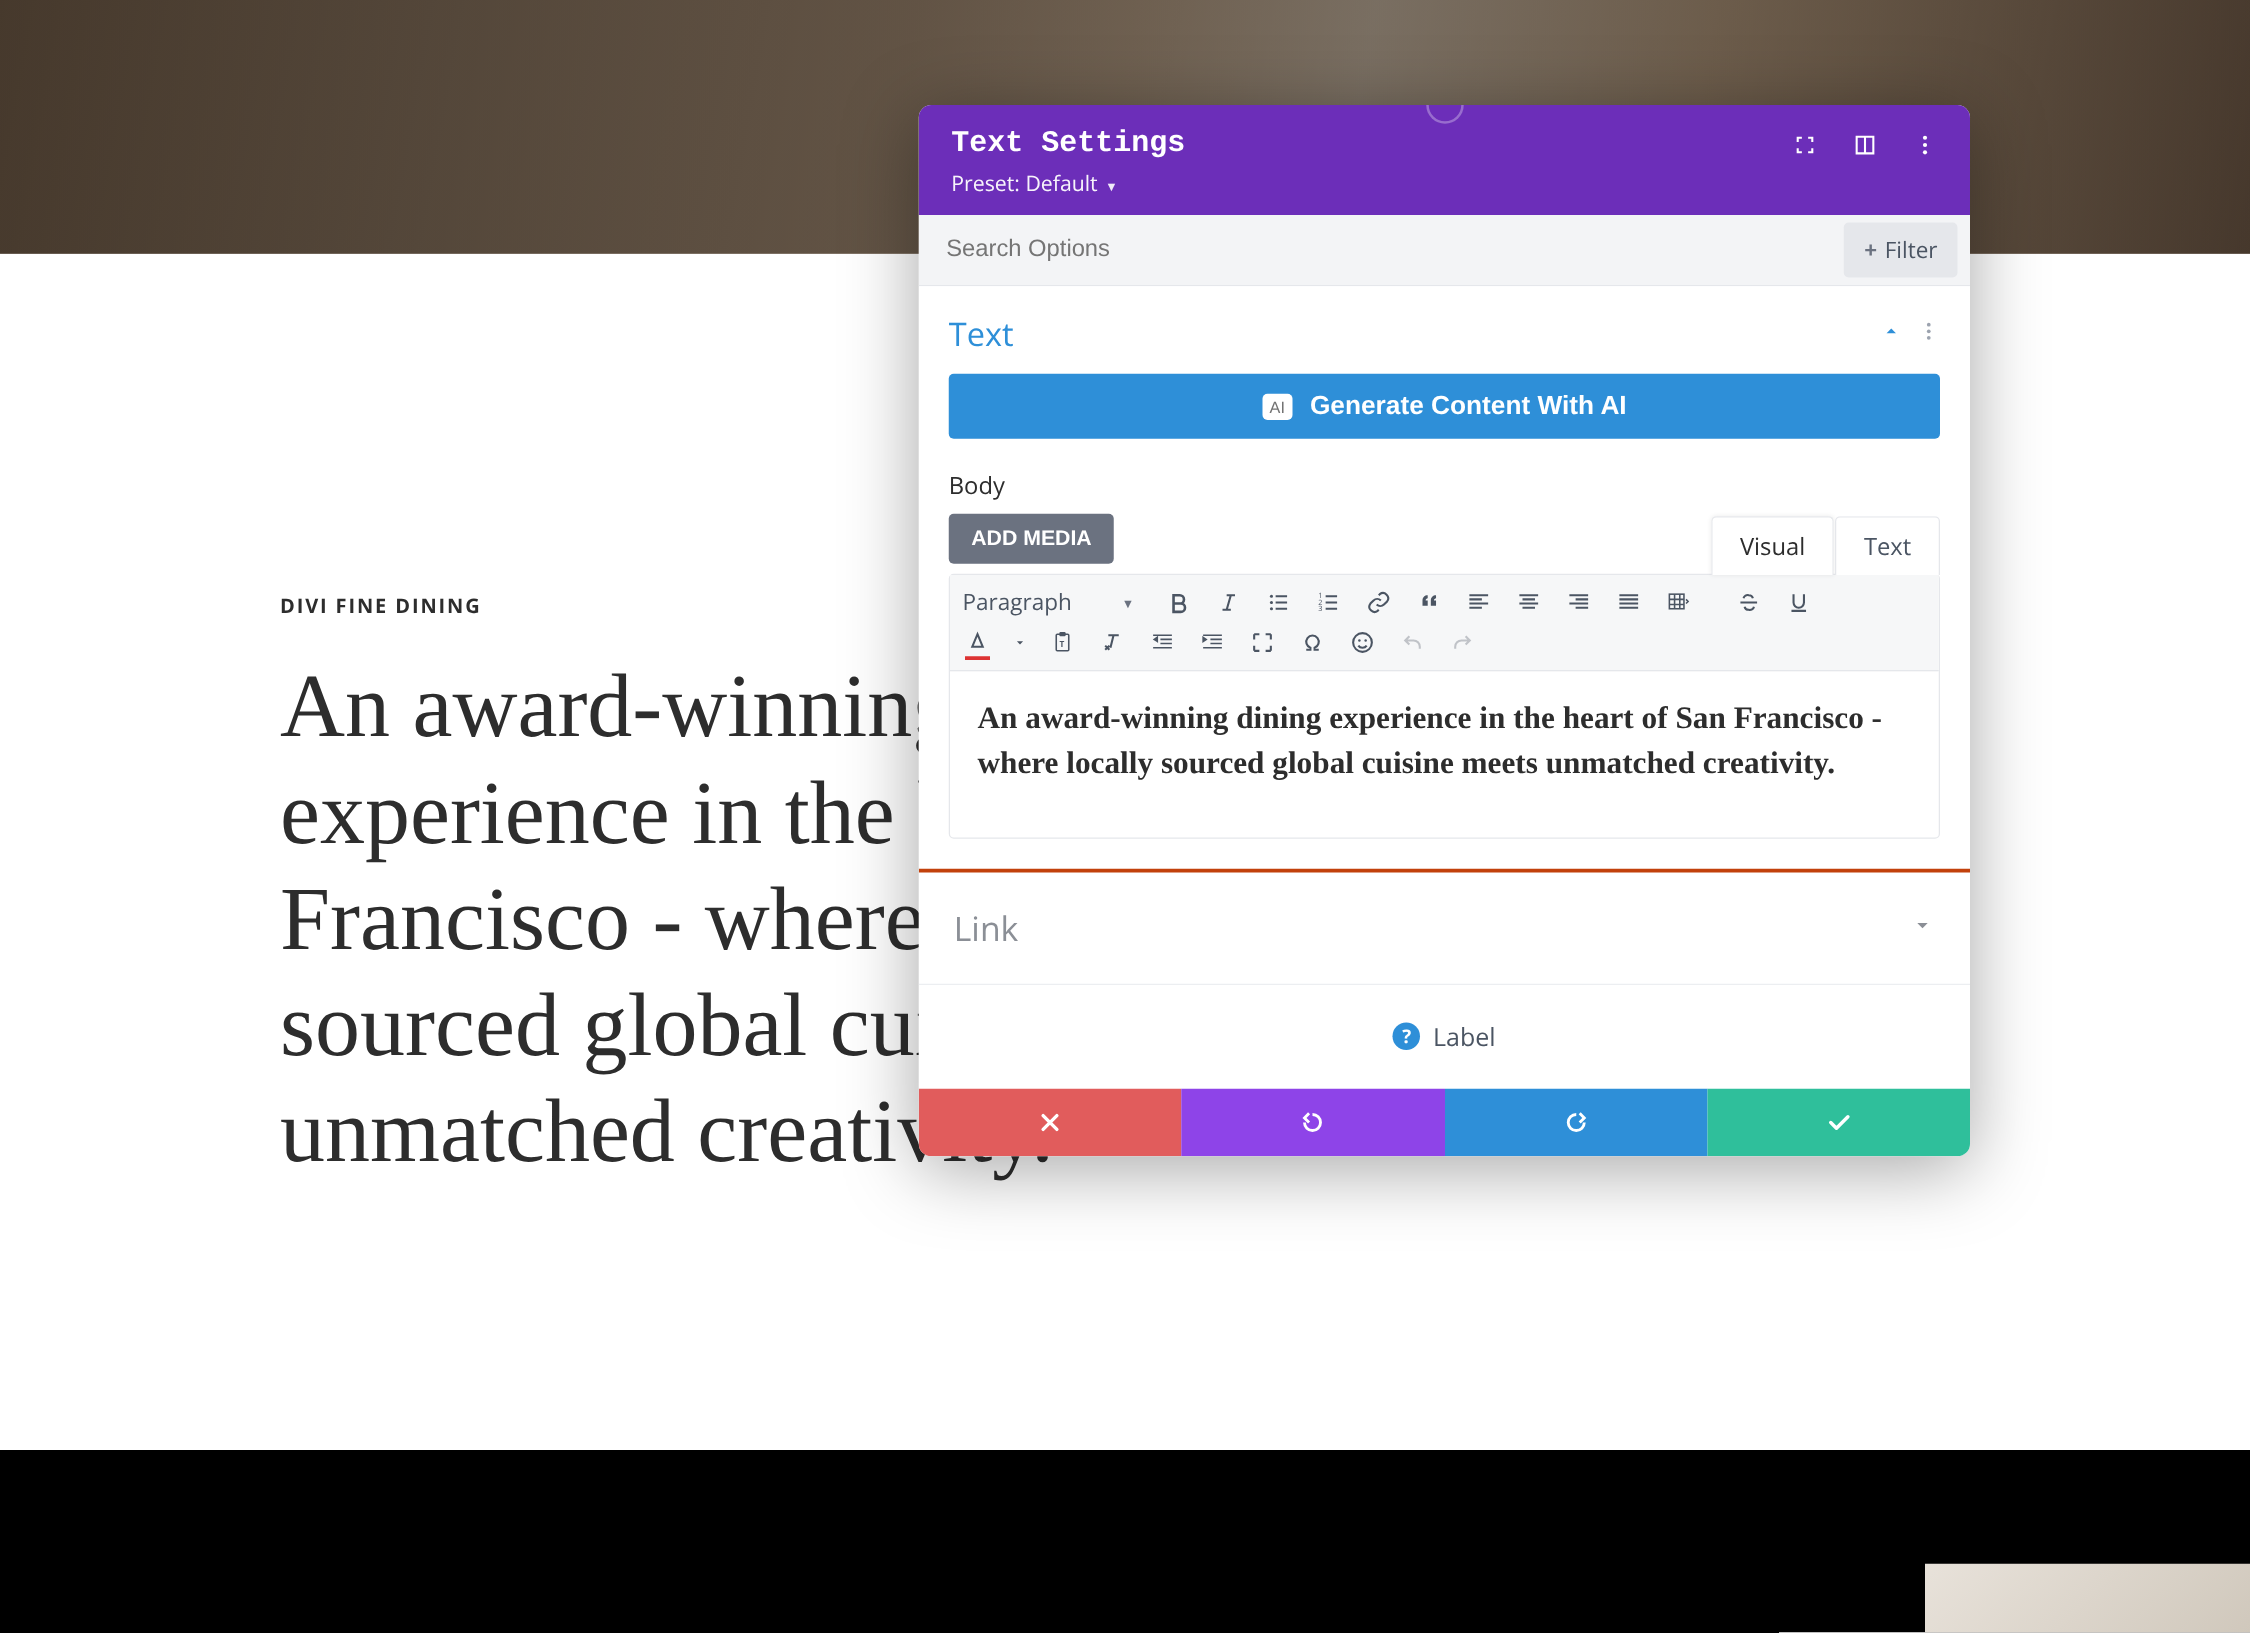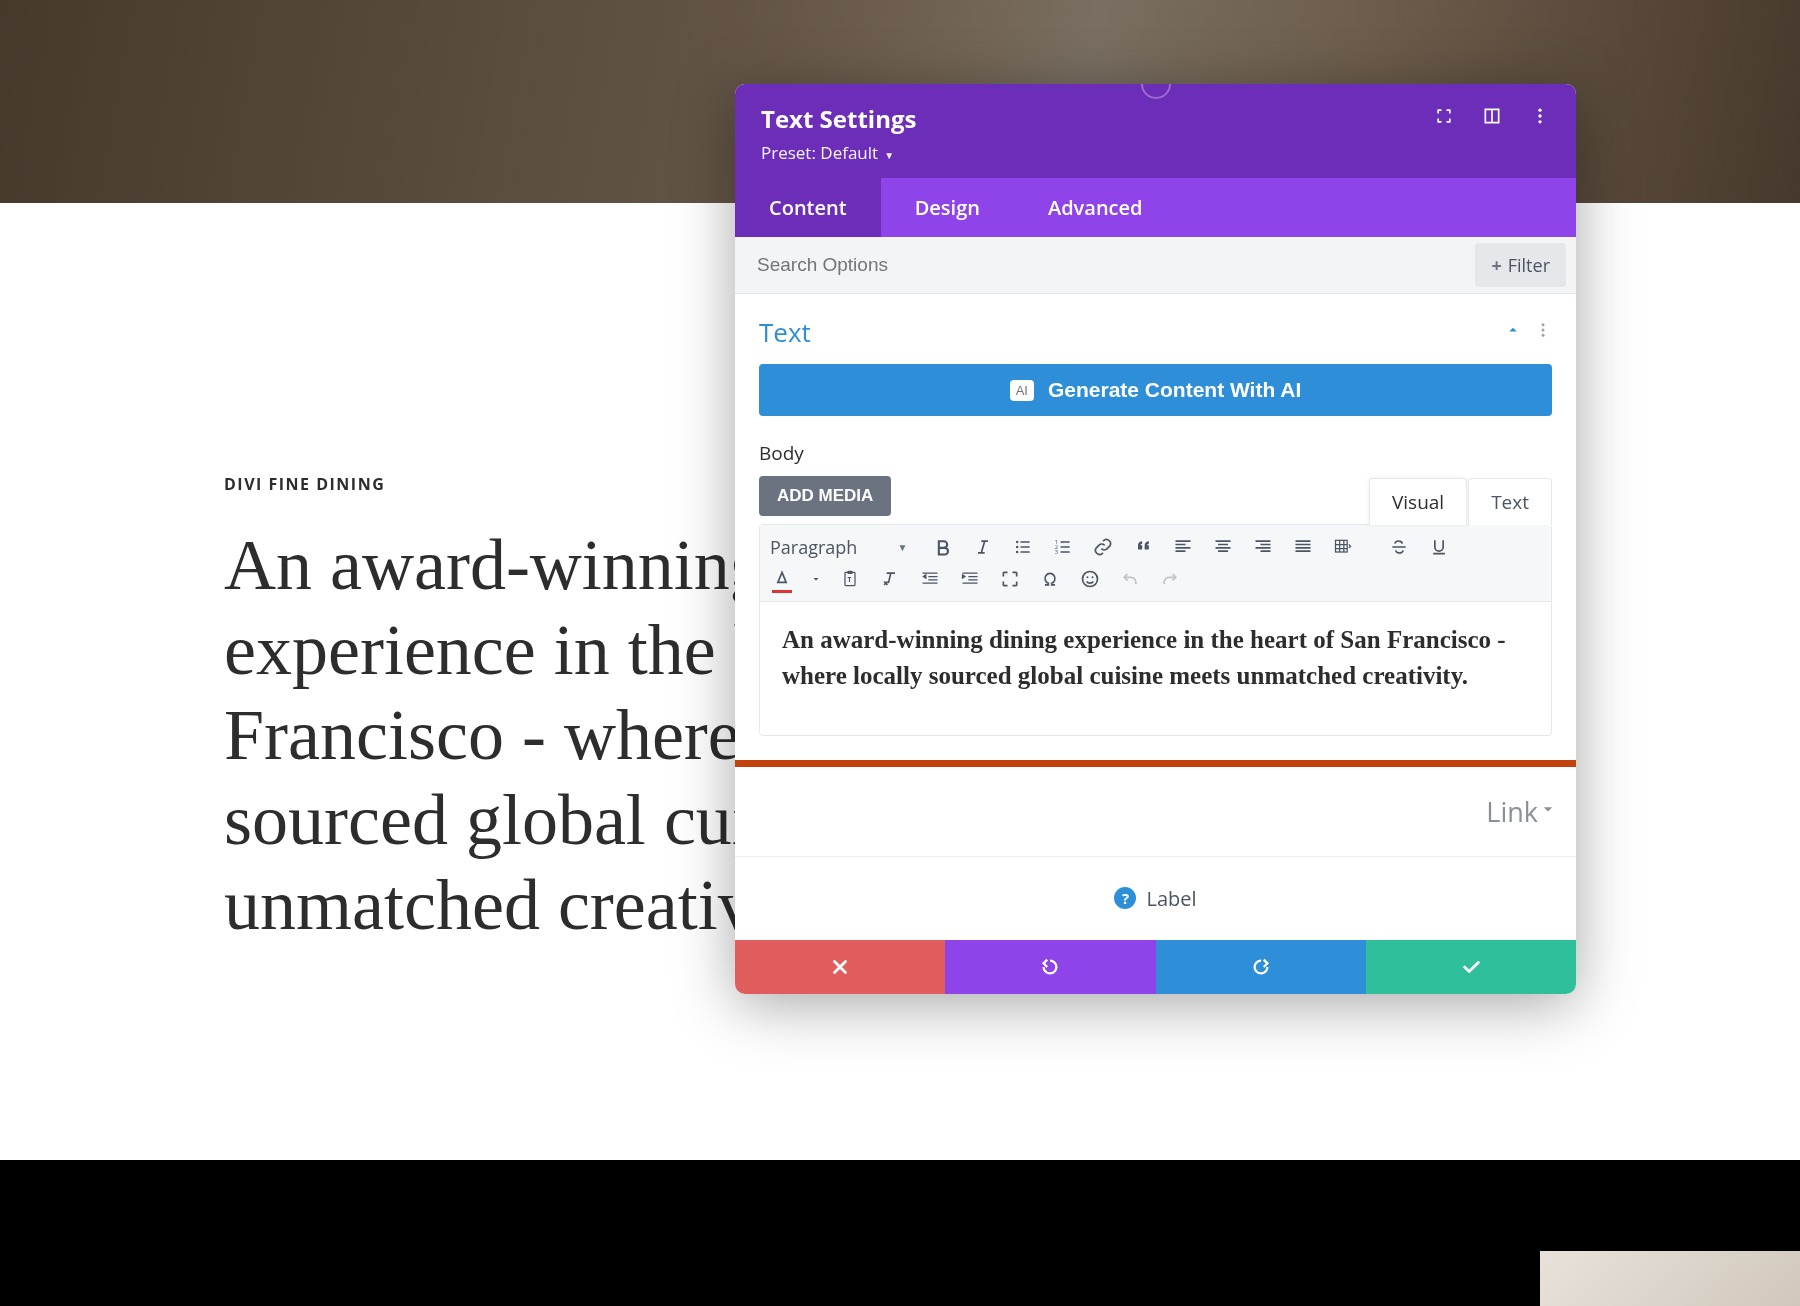--- a/index.html
+++ b/index.html
@@ -14,21 +14,21 @@
 .eyebrow { font-size: 16px; font-weight: 700; letter-spacing: 1.5px; color: #2d2d2d; margin-bottom: 28px; }
 .headline { font-family: Georgia, "Times New Roman", serif; font-size: 72px; line-height: 1.18; color: #2d2d2d; font-weight: 400; }
 
 .corner-img { position: absolute; right: 0; bottom: 0; width: 260px; height: 55px; background: linear-gradient(135deg, #e8e2da, #d0c8bc); }
 
 
 .modal { position: absolute; left: 735px; top: 84px; width: 841px; background: #fff; border-radius: 10px; box-shadow: 0 10px 60px rgba(0,0,0,0.35); overflow: hidden; }
 .modal-handle { position: absolute; left: 50%; top: -15px; transform: translateX(-50%); width: 30px; height: 30px; border-radius: 50%; background: #6c2eb9; border: 2px solid rgba(255,255,255,0.3); }
 
 .modal-header { background: #6c2eb9; color: #fff; padding: 18px 26px 14px; display: flex; justify-content: space-between; align-items: flex-start; }
-.modal-title { font-size: 24px; font-weight: 700; margin-bottom: 6px; }
+.modal-title { font-size: 24px; font-weight: 700; margin-bottom: 6px; font-family: Liberation Mono, monospace; }
 .modal-preset { font-size: 17px; opacity: 0.95; }
 .modal-preset-caret { font-size: 10px; margin-left: 2px; opacity: 0.9; }
 .modal-header-icons { display: flex; gap: 28px; align-items: center; margin-top: 4px; }
 .hicon svg { width: 20px; height: 20px; fill: #fff; }
 
 .tabs { background: #8e44e8; display: flex; }
 .tab { padding: 16px 34px; color: #fff; font-size: 20px; font-weight: 600; cursor: pointer; }
 .tab.active { background: #6c2eb9; }
 
 .search-row { display: flex; align-items: center; background: #f3f4f6; border-bottom: 1px solid #e5e7eb; }
@@ -61,21 +61,21 @@
 .tb-row { display: flex; align-items: center; gap: 16px; padding: 4px 0; flex-wrap: wrap; }
 .tb-select { display: flex; align-items: center; gap: 40px; font-size: 18px; color: #4b5563; margin-right: 8px; cursor: pointer; }
 .tb-select .caret { font-size: 10px; color: #6b7280; }
 .tb-btn { width: 24px; height: 24px; display: flex; align-items: center; justify-content: center; cursor: pointer; color: #4b5563; }
 .tb-btn svg { width: 20px; height: 20px; fill: currentColor; }
 .tb-btn.disabled { color: #c0c3c8; cursor: default; }
 .tb-sep { width: 0; }
 
 .editor-content { padding: 20px 22px 40px; font-family: Georgia, "Times New Roman", serif; font-size: 25px; font-weight: 700; line-height: 1.45; color: #2d2d2d; min-height: 120px; }
 
-.collapsed-section { display: flex; justify-content: flex-end; align-items: center; padding: 26px 18px; border-top: 7px solid #c2410c; cursor: pointer; }
+.collapsed-section { display: flex; justify-content: space-between; align-items: center; padding: 26px 28px; border-top: 3px solid #c2410c; cursor: pointer; }
 .collapsed-title { font-size: 27px; color: #8b8f96; font-weight: 400; }
 .chev-down svg { width: 20px; height: 20px; fill: #8b8f96; }
 
 .help-row { display: flex; justify-content: center; align-items: center; gap: 10px; padding: 28px; border-top: 1px solid #eceef1; }
 .help-icon { width: 22px; height: 22px; border-radius: 50%; background: #2e8fd8; color: #fff; font-size: 15px; font-weight: 700; display: flex; align-items: center; justify-content: center; }
 .help-text { font-size: 20px; color: #4b5563; }
 
 .modal-footer { display: flex; height: 54px; }
 .ft-btn { flex: 1; display: flex; align-items: center; justify-content: center; cursor: pointer; }
 .ft-btn svg { width: 22px; height: 22px; fill: #fff; }
@@ -119,25 +119,20 @@
             <path d="M3 3h18v18H3V3zm2 2v14h6V5H5zm8 0v14h6V5h-6z"></path>
           </svg></span>
       <span class="hicon"><svg viewBox="0 0 24 24">
             <circle cx="12" cy="5" r="2"></circle>
             <circle cx="12" cy="12" r="2"></circle>
             <circle cx="12" cy="19" r="2"></circle>
           </svg></span>
     </div>
   </div>
 
-  <div class="tabs">
-    <div class="tab active">Content</div>
-    <div class="tab">Design</div>
-    <div class="tab">Advanced</div>
-  </div>
 
   <div class="search-row">
     <input class="search-input" placeholder="Search Options" style="">
     <div class="filter-btn">
       <span class="plus">+</span>
       <span>Filter</span>
     </div>
   </div>
 
   <div class="panel-body">

